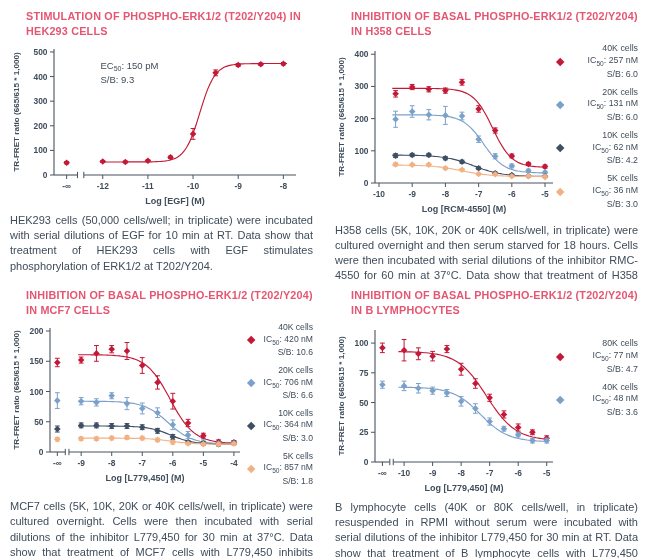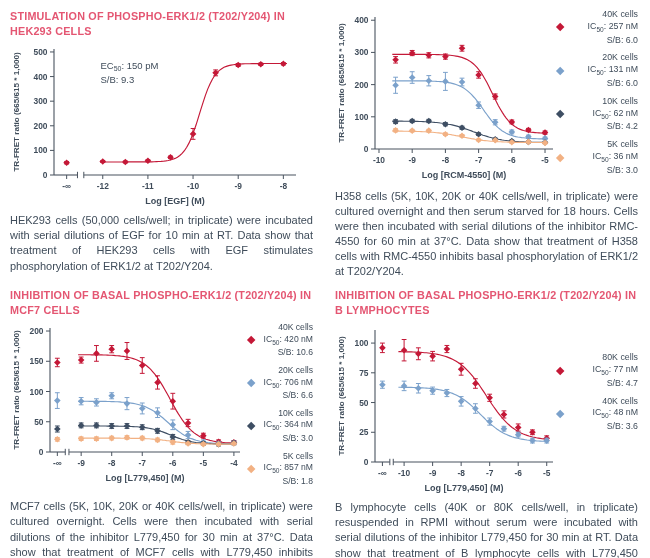--- a/index.html
+++ b/index.html
@@ -1,31 +1,31 @@
 <!DOCTYPE html>
 <html><head>
 <meta charset="utf-8">
 <style>
   html,body{margin:0;padding:0;background:#fff;}
   body{width:650px;height:558px;overflow:hidden;font-family:"Liberation Sans",sans-serif;}
   .page{width:650px;height:558px;display:grid;grid-template-columns:325px 325px;grid-template-rows:279px 279px;background:#fff;}
   .panel{box-sizing:border-box;padding:9px 12px 0 10px;overflow:hidden;}
-  .panel-title{margin:0 0 5px 0;font-size:10.8px;font-weight:700;letter-spacing:0.2px;line-height:1.35;color:#e45672;text-transform:uppercase;}
+  .panel-title{margin:0 0 5px 16px;font-size:10.8px;font-weight:700;letter-spacing:0.2px;line-height:1.35;color:#e45672;text-transform:uppercase;}
   .chart-row{display:flex;align-items:flex-start;}
   .chart svg{display:block;}
   .chart svg text{font-family:"Liberation Sans",sans-serif;}
   .chart .tick{font-size:8.4px;font-weight:700;fill:#3f4c5a;}
   .chart .axlabel{font-size:9px;font-weight:700;fill:#3f4c5a;}
   .chart .ylab{font-size:8.1px;}
   .chart .ann{font-size:9.5px;fill:#3f4c5a;}
   .caption{margin:6px 0 0 0;font-size:11px;line-height:1.38;color:#3f4c5a;text-align:justify;}
   .legend{flex:0 0 auto;color:#3f4c5a;}
   .legend-wide{width:81px;font-size:8.8px;}
   .legend-narrow{width:65px;font-size:8.6px;}
-  .legend-center{margin-top:30px;}
+  .legend-center{margin-top:16px;}
   .legend-entry{position:relative;padding-left:14px;margin-bottom:6px;line-height:1.35;text-align:right;}
   .legend-narrow .legend-entry{padding-left:13px;}
   .legend-marker{position:absolute;left:0;top:calc(50% - 3.2px);width:6.4px;height:6.4px;transform:rotate(45deg);}
   .legend-text sub{font-size:6.6px;}
 </style>
 </head>
 <body>
 
 <div class="page">
 
@@ -108,20 +108,21 @@
             <path d="M273.35820895522386 17.465625L276.65820895522387 20.765625L273.35820895522386 24.065625L270.05820895522385 20.765625Z" fill="#c41837"></path>
             <text class="ann" x="90.5" y="25.7">EC<tspan dy="2.5" font-size="7">50</tspan><tspan dy="-2.5">: 150 pM</tspan></text>
             <text class="ann" x="90.5" y="39.7">S/B: 9.3</text>
           </svg>
         </div>
     </div>
     <p class="caption">HEK293 cells (50,000 cells/well; in triplicate) were incubated with serial dilutions of EGF for 10 min at RT. Data show that treatment of HEK293 cells with EGF stimulates phosphorylation of ERK1/2 at T202/Y204.</p>
   </section>
 
   <section class="panel">
+    <h2 class="panel-title">INHIBITION OF BASAL PHOSPHO-ERK1/2 (T202/Y204) IN H358 CELLS</h2>
     <div class="chart-row">
       <div class="chart">
           <svg width="222" height="172" viewBox="0 0 222 172">
             <line x1="40" y1="8" x2="40" y2="140" stroke="#49535f" stroke-width="1.1"></line>
             <line x1="40" y1="140" x2="218" y2="140" stroke="#49535f" stroke-width="1.1"></line>
             <line x1="36" y1="140" x2="40" y2="140" stroke="#49535f" stroke-width="1"></line>
             <text class="tick" x="33.5" y="143" text-anchor="end">0</text>
             <line x1="36" y1="107.8048780487805" x2="40" y2="107.8048780487805" stroke="#49535f" stroke-width="1"></line>
             <text class="tick" x="33.5" y="110.8048780487805" text-anchor="end">100</text>
             <line x1="36" y1="75.60975609756098" x2="40" y2="75.60975609756098" stroke="#49535f" stroke-width="1"></line>

